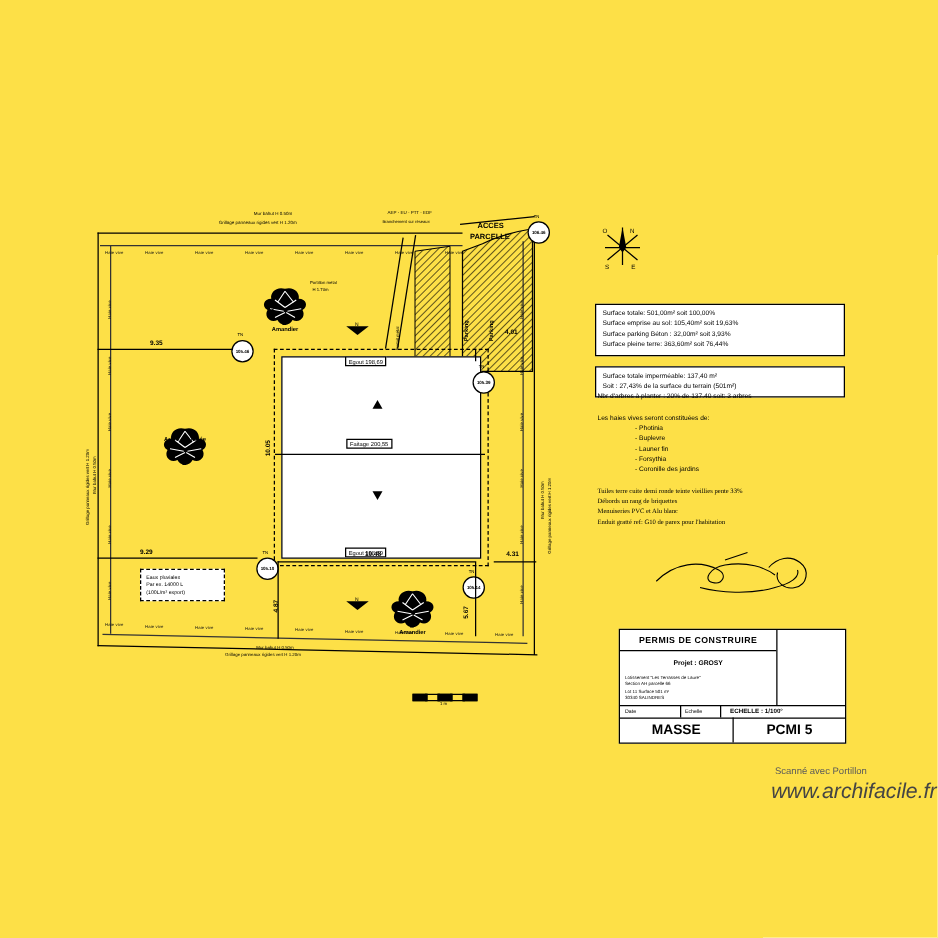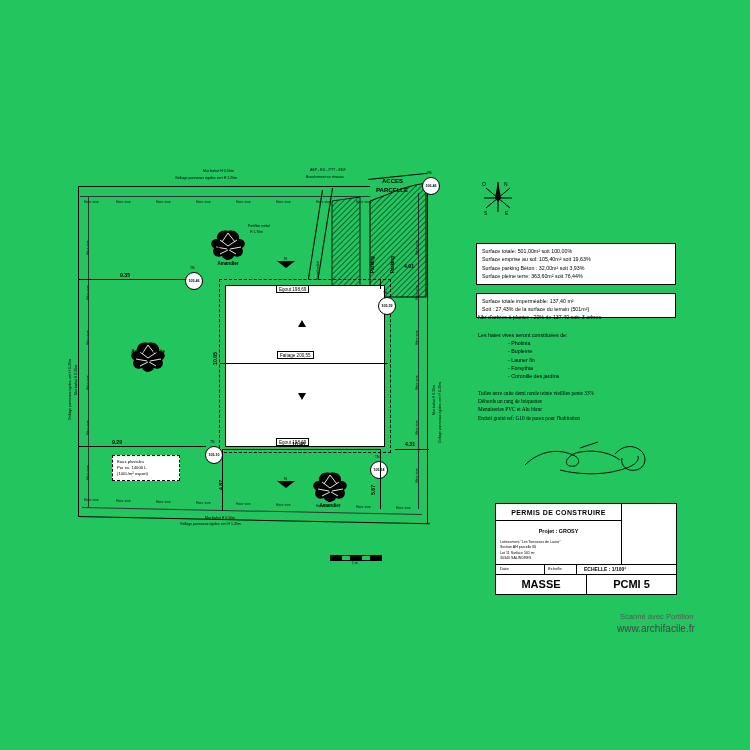--- a/index.html
+++ b/index.html
@@ -1,18 +1,18 @@
 <!DOCTYPE html>
 <html><head>
 <meta charset="utf-8">
 <style>
   html,body{margin:0;padding:0;background:#ffffff;}
   body{width:750px;height:750px;overflow:hidden;position:relative;
        font-family:"Liberation Sans",sans-serif;color:#000;}
-  .page{position:absolute;left:0;top:0;width:750px;height:750px;background:#22c55e;}
+  .page{position:absolute;left:0;top:0;width:750px;height:750px;background:#fde047;}
 
   
   .abs{position:absolute;}
   .txt{position:absolute;white-space:nowrap;line-height:1;}
   .vert{transform-origin:0 0;}
 
   
   #plan{position:absolute;left:70px;top:165px;width:390px;height:390px;}
 
   .boundary{position:absolute;background:#000;}
@@ -54,21 +54,21 @@
   #titleblock .cell{position:absolute;box-sizing:border-box;}
   .tb-line{position:absolute;background:#000;}
   .tb-permis{font-size:7px;font-weight:bold;letter-spacing:.4px;text-align:center;}
   .tb-projet{font-size:5.4px;font-weight:bold;text-align:center;}
   .tb-small{font-size:3.6px;line-height:1.5;}
   .tb-mid{font-size:4.2px;}
   .tb-big{font-size:11px;font-weight:bold;text-align:center;}
 
   
   .foot1{position:absolute;font-size:7.6px;color:#5a5a5a;}
-  .foot2{position:absolute;font-size:10px;color:#444;}
+  .foot2{position:absolute;font-size:17px;color:#444;font-style:italic;}
 
   
   .north{position:absolute;}
 
   .scalebar{position:absolute;}
   .scalebar .seg{position:absolute;height:4px;border:.7px solid #000;}
   .scalebar .seg.f{background:#000;}
   .scalelab{position:absolute;font-size:3.4px;}
 </style>
 </head>

